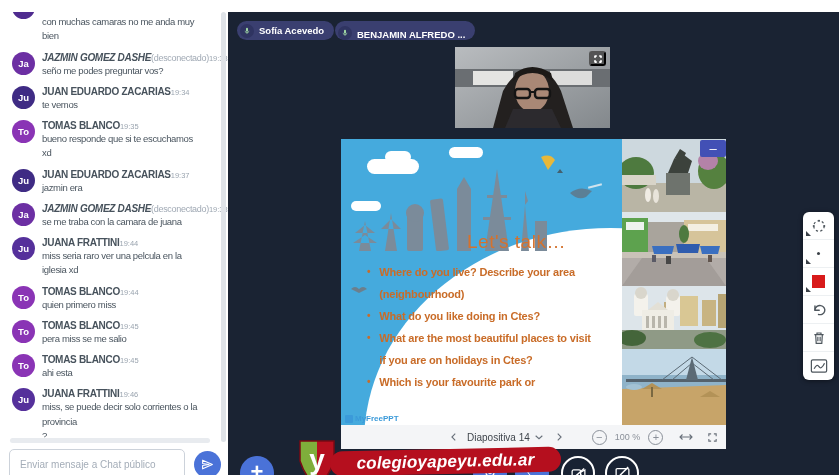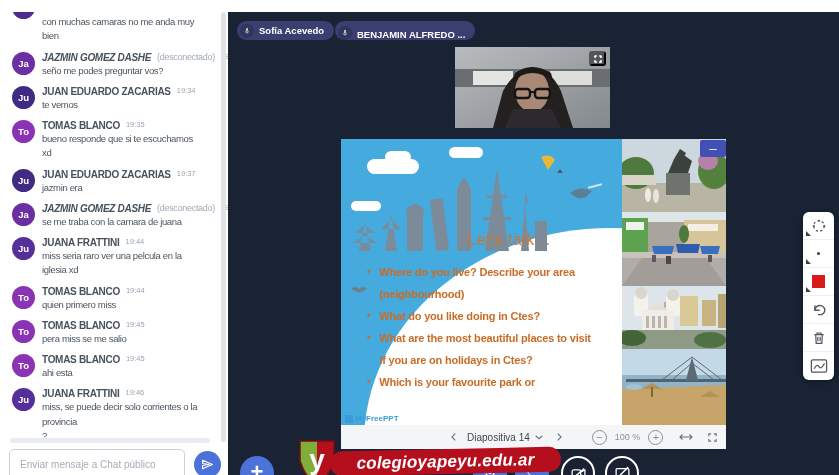--- a/index.html
+++ b/index.html
@@ -9,21 +9,21 @@
 
   
   .chat { position:absolute; left:0; top:0; width:228px; height:475px; background:#fff; overflow:hidden; }
   .chat-scrollbar { position:absolute; right:2px; top:0; width:5px; height:430px; background:#dfe3e8; border-radius:3px; }
   .messages { position:absolute; left:12px; top:2px; width:192px; }
   .msg { display:flex; gap:7px; margin-bottom:8px; }
   .avatar { width:23px; height:23px; border-radius:50%; color:#fff; font-weight:bold; font-size:9.5px;
             display:flex; align-items:center; justify-content:center; flex-shrink:0; }
   .msg.cutoff .avatar { margin-top:-18px; }
   .mcontent { flex:1; min-width:0; }
-  .mhead { display:flex; align-items:flex-start; gap:6px; white-space:nowrap; }
+  .mhead { display:flex; align-items:flex-end; gap:0; white-space:nowrap; }
   .mname { font-weight:bold; color:#47525c; font-size:10px; letter-spacing:-0.3px; }
   .mname.offline { font-style:italic; }
   .msuffix { color:#a0a9b4; font-size:9px; letter-spacing:-0.3px; }
   .mtime { color:#9aa4af; font-size:7.5px; }
   .mbody { color:#4a555f; font-size:9.5px; letter-spacing:-0.35px; line-height:1.5; margin-top:1px; }
   .mbody span { display:block; }
   .chat-divider { position:absolute; left:10px; width:200px; bottom:44px; height:5px; background:#e8ebef; border-radius:3px; }
   .chat-input-row { position:absolute; left:9px; bottom:7px; width:212px; display:flex; align-items:center; gap:9px; }
   .chat-input { flex:1; height:31px; border:1px solid #ccd2da; border-radius:5px; padding:0 10px; font-size:10px;
                 color:#47525c; font-family:"Liberation Sans",sans-serif; outline:none; }
@@ -46,21 +46,21 @@
   .cam-expand { position:absolute; top:4px; right:4px; width:17px; height:15px; background:rgba(70,70,70,.85);
                 border-radius:3px; display:flex; align-items:center; justify-content:center; cursor:pointer; }
 
   
   .presentation { position:absolute; left:341px; top:127px; width:385px; height:310px; }
   .slide { position:relative; width:385px; height:286px; background:#45aadd; overflow:hidden; }
   .white-curve { position:absolute; left:6%; top:31%; width:128%; height:150%; background:#fff; border-radius:50%; }
   .cloud { position:absolute; background:#fff; border-radius:20px; }
   .skyline { position:absolute; left:4px; top:16px; }
   .bird { position:absolute; left:10px; top:146px; }
-  .slide-title { position:absolute; left:126px; top:92px; color:#d4722e; font-size:16px; letter-spacing:.5px; }
+  .slide-title { position:absolute; left:126px; top:92px; color:#d4722e; font-size:19px; letter-spacing:.5px; }
   .bullets { position:absolute; left:26px; top:122px; width:250px; }
   .bullet { display:flex; gap:9px; color:#c96c28; font-weight:bold; font-size:11px; letter-spacing:-0.2px; line-height:22px; }
   .bullet .dot { font-size:10px; line-height:22px; }
   .bullet span { display:block; }
   .ppt-logo { position:absolute; left:4px; bottom:2px; display:flex; align-items:center; gap:2px;
               color:#3b9ad9; font-size:8px; font-weight:bold; }
   .ppt-logo .sq { width:8px; height:8px; background:#3b9ad9; border-radius:1px; display:inline-block; }
   .photo-col { position:absolute; right:0; top:0; width:104px; height:286px; display:flex; flex-direction:column; }
   .photo { width:104px; overflow:hidden; position:relative; }
   .minimize-btn { position:absolute; right:0px; top:1px; width:26px; height:17px; background:#4250b5; color:#fff;

